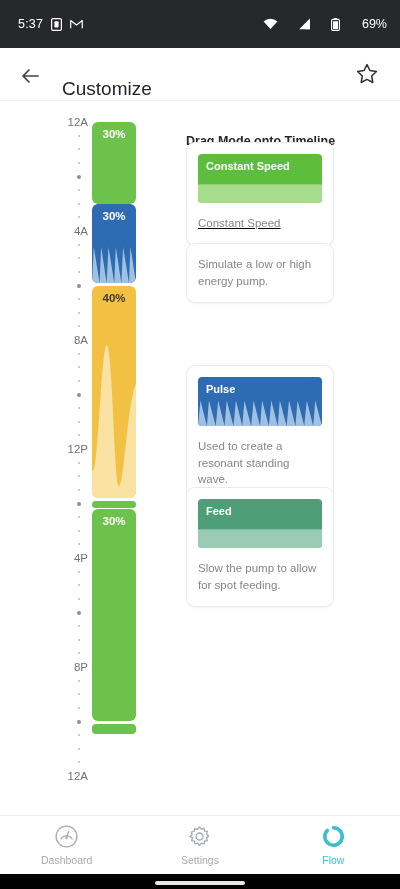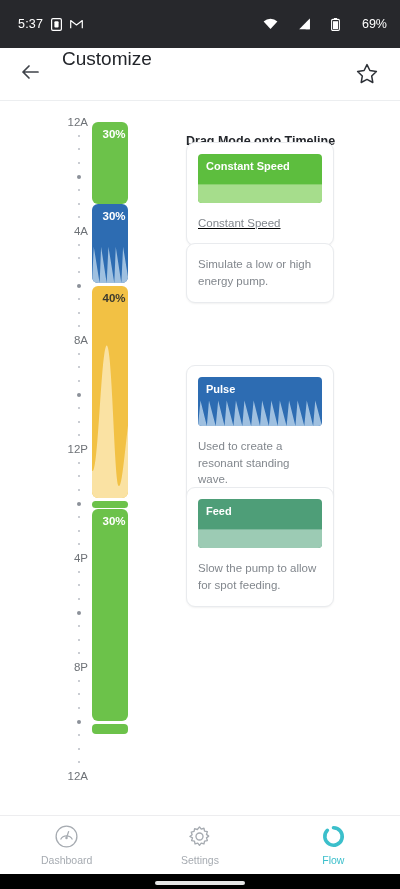--- a/index.html
+++ b/index.html
@@ -20,21 +20,21 @@
   }
   .sb-left { display: flex; align-items: center; gap: 8px; }
   .sb-right { display: flex; align-items: center; gap: 20px; }
   .sb-time { font-size: 12.5px; letter-spacing: .2px; }
   .sb-pct { font-size: 12.5px; margin-left: 2px; }
   .ic { display: block; }
 
   
   .appbar {
     position: absolute; top: 48px; left: 0; width: 400px; height: 53px;
-    background: #ffffff; display: flex; align-items: flex-start;
+    background: #ffffff; display: flex; align-items: flex-end;
     border-bottom: 1px solid #eceef0;
   }
   .back-btn { width: 48px; height: 48px; margin-left: 6px;
     display: flex; align-items: center; justify-content: center; cursor: pointer; }
   .appbar-title { font-size: 19px; color: #23262b; margin-left: 8px; font-weight: 400; }
   .star-btn { position: absolute; right: 12px; top: 50%; transform: translateY(-50%);
     width: 42px; height: 42px; display: flex; align-items: center; justify-content: center; cursor: pointer; }
 
   
   .content { position: absolute; top: 101px; left: 0; width: 400px; height: 714px; background: #fff; }
@@ -44,21 +44,21 @@
   .axis { position: absolute; left: 58px; top: 0; width: 30px; height: 714px; }
   .axis-label {
     position: absolute; right: 0; font-size: 11.5px; color: #6e7277;
     transform: translateY(-50%); text-align: left; white-space: nowrap;
   }
   .tick { position: absolute; right: 9px; border-radius: 50%; transform: translate(50%,-50%); }
   .tick.minor { width: 2px; height: 2px; background: #b9bdc4; }
   .tick.major { width: 4px; height: 4px; background: #8b9099; }
 
   .bar-col { position: absolute; left: 92px; top: 0; width: 44px; height: 714px; }
-  .seg { position: absolute; left: 0; width: 36px; overflow: hidden; }
+  .seg { position: absolute; left: 0; width: 44px; overflow: hidden; }
   .seg .pct {
     position: absolute; top: 6px; left: 0; width: 44px; text-align: center;
     font-size: 11.5px; font-weight: 700; z-index: 3;
   }
   .seg svg { position: absolute; left: 0; top: 0; width: 44px; height: 100%; display: block; }
 
   
   .panel { position: absolute; left: 175px; top: 0; width: 225px; height: 714px; }
   .panel-title {
     position: absolute; left: 11px; top: 33px;

